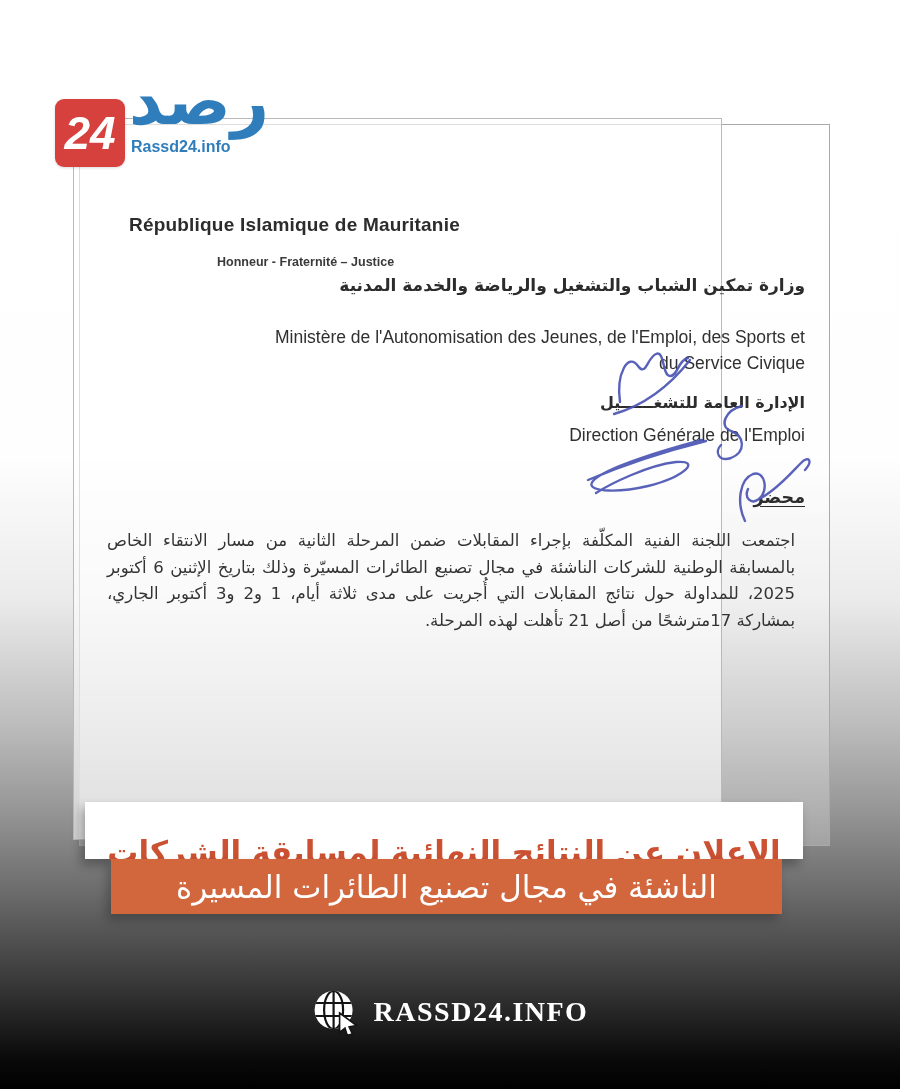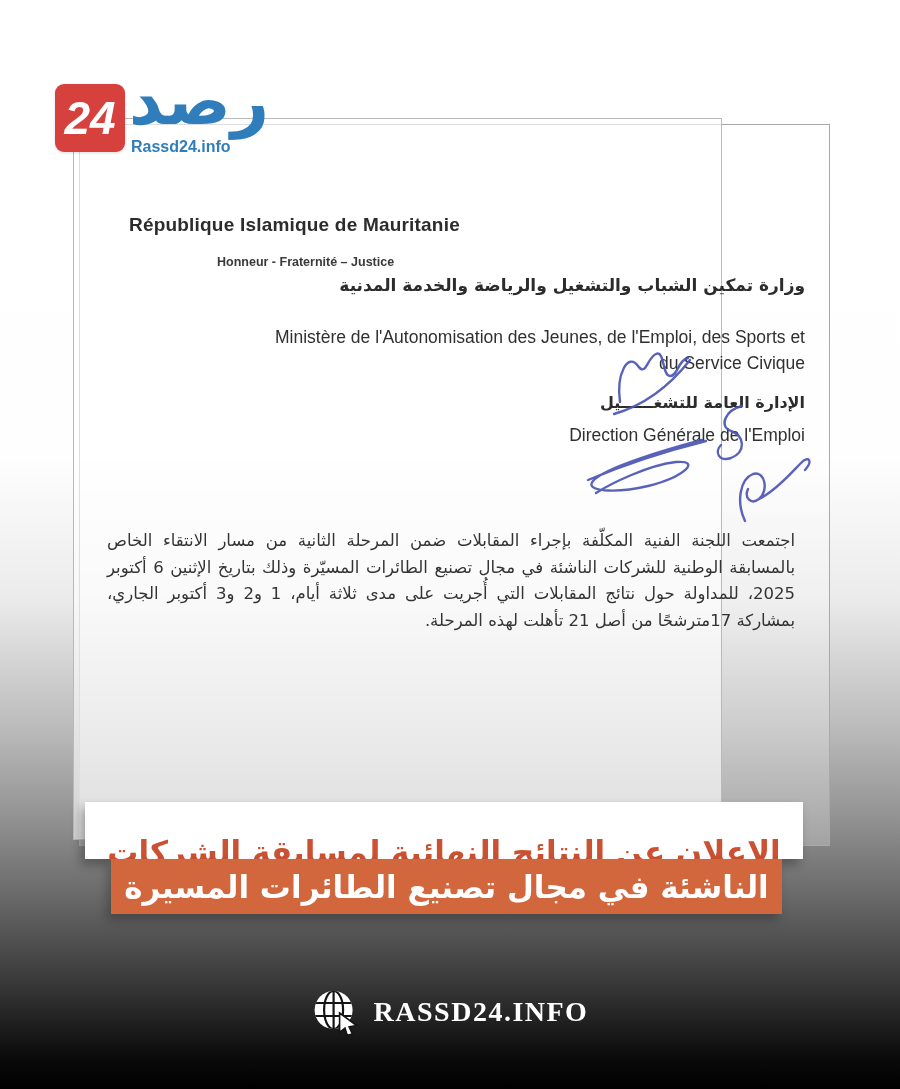--- a/index.html
+++ b/index.html
@@ -36,21 +36,21 @@
     position:absolute; left:33px; width:688px; font-size:16.5px; line-height:26.5px;
     color:#333; text-align:justify; direction:rtl; font-family:"DejaVu Sans", sans-serif;
   }
   .para1 { top:409px; }
   .para2 { top:543px; }
   
   #signatures { position:absolute; left:0; top:0; z-index:3; pointer-events:none; }
   
   .logo { position:absolute; left:55px; top:70px; z-index:5; }
   .logo-box {
-    position:absolute; left:0; top:14px; width:70px; height:68px;
+    position:absolute; left:0; top:29px; width:70px; height:68px;
     background:#d6413d; border-radius:9px; display:flex; align-items:center; justify-content:center;
     color:#fff; font-size:46px; font-weight:bold; font-style:italic;
     font-family:"Liberation Sans", sans-serif; box-shadow:0 1px 3px rgba(0,0,0,.15);
   }
   .logo-ar {
     position:absolute; left:74px; top:-4px; color:#2f7dbb; font-size:66px; font-weight:bold;
     line-height:1.1; font-family:"DejaVu Sans", sans-serif; white-space:nowrap;
   }
   .logo-site {
     position:absolute; left:76px; top:68px; color:#2f7dbb; font-size:16px; font-weight:bold;
@@ -65,21 +65,21 @@
   .hl1 span {
     color:#cb5132; font-size:31px; font-weight:bold; direction:rtl;
     font-family:"DejaVu Sans", sans-serif; white-space:nowrap;margin-top:42px;
   }
   .hl2 {
     position:absolute; left:111px; top:859px; width:671px; height:55px; background:#d2673e;
     display:flex; align-items:center; justify-content:center; z-index:6;
     box-shadow:-4px 6px 10px rgba(0,0,0,.25);
   }
   .hl2 span {
-    color:#ffffff; font-size:31px; font-weight:bold; direction:rtl;
+    color:#ffffff; font-size:31px; font-weight:normal; direction:rtl;
     font-family:"DejaVu Sans", sans-serif; white-space:nowrap;
   }
   
   .footer {
     position:absolute; left:50%; top:988px; transform:translateX(-50%);
     display:flex; align-items:center; gap:14px; z-index:6;
   }
   .footer-site {
     color:#fff; font-size:28px; font-weight:bold; letter-spacing:1.5px;
     font-family:"Liberation Serif", serif; white-space:nowrap;
@@ -93,20 +93,21 @@
   <div class="page-under"></div>
 
   <div class="document">
     <div class="doc-text fr republic">République Islamique de Mauritanie</div>
     <div class="doc-text fr motto">Honneur - Fraternité – Justice</div>
     <div class="doc-text ar center ministry-ar">وزارة تمكين الشباب والتشغيل والرياضة والخدمة المدنية</div>
     <div class="doc-text fr center ministry-fr1">Ministère de l'Autonomisation des Jeunes, de l'Emploi, des Sports et</div>
     <div class="doc-text fr center ministry-fr2">du Service Civique</div>
     <div class="doc-text ar center direction-ar">الإدارة العامة للتشغــــــيل</div>
     <div class="doc-text fr center direction-fr">Direction Générale de l'Emploi</div>
+    <div class="doc-text ar center doc-title">محضر</div>
     <div class="para para1">اجتمعت اللجنة الفنية المكلّفة بإجراء المقابلات ضمن المرحلة الثانية من مسار الانتقاء الخاص بالمسابقة الوطنية للشركات الناشئة في مجال تصنيع الطائرات المسيّرة وذلك بتاريخ الإثنين 6 أكتوبر 2025، للمداولة حول نتائج المقابلات التي أُجريت على مدى ثلاثة أيام، 1 و2 و3 أكتوبر الجاري، بمشاركة 17مترشحًا من أصل 21 تأهلت لهذه المرحلة.</div>
   </div>
 
   <svg id="signatures" width="900" height="1089" viewBox="0 0 900 1089">
     <g stroke="#4c55b4" stroke-width="2.4" fill="none" stroke-linecap="round" opacity="0.92">
       <path d="M620 402 C616 374 628 352 638 366 C646 377 647 358 656 354 C665 350 662 376 670 376 C678 376 678 360 688 358 M614 414 C642 406 668 388 690 360"></path>
       <path d="M742 406 C726 410 718 426 731 431 C745 436 746 452 731 458 C719 462 714 452 721 445"></path>
       <path d="M702 440 C664 450 604 468 593 481 C584 491 614 494 648 486 C684 477 702 460 676 462 C648 465 610 484 596 493 M588 480 C630 462 678 448 706 441"></path>
       <path d="M745 521 C736 502 740 479 753 474 C765 470 769 491 759 499 C751 505 744 498 748 489 M759 499 C776 491 792 472 801 463 C809 455 813 461 805 470"></path>
     </g>

